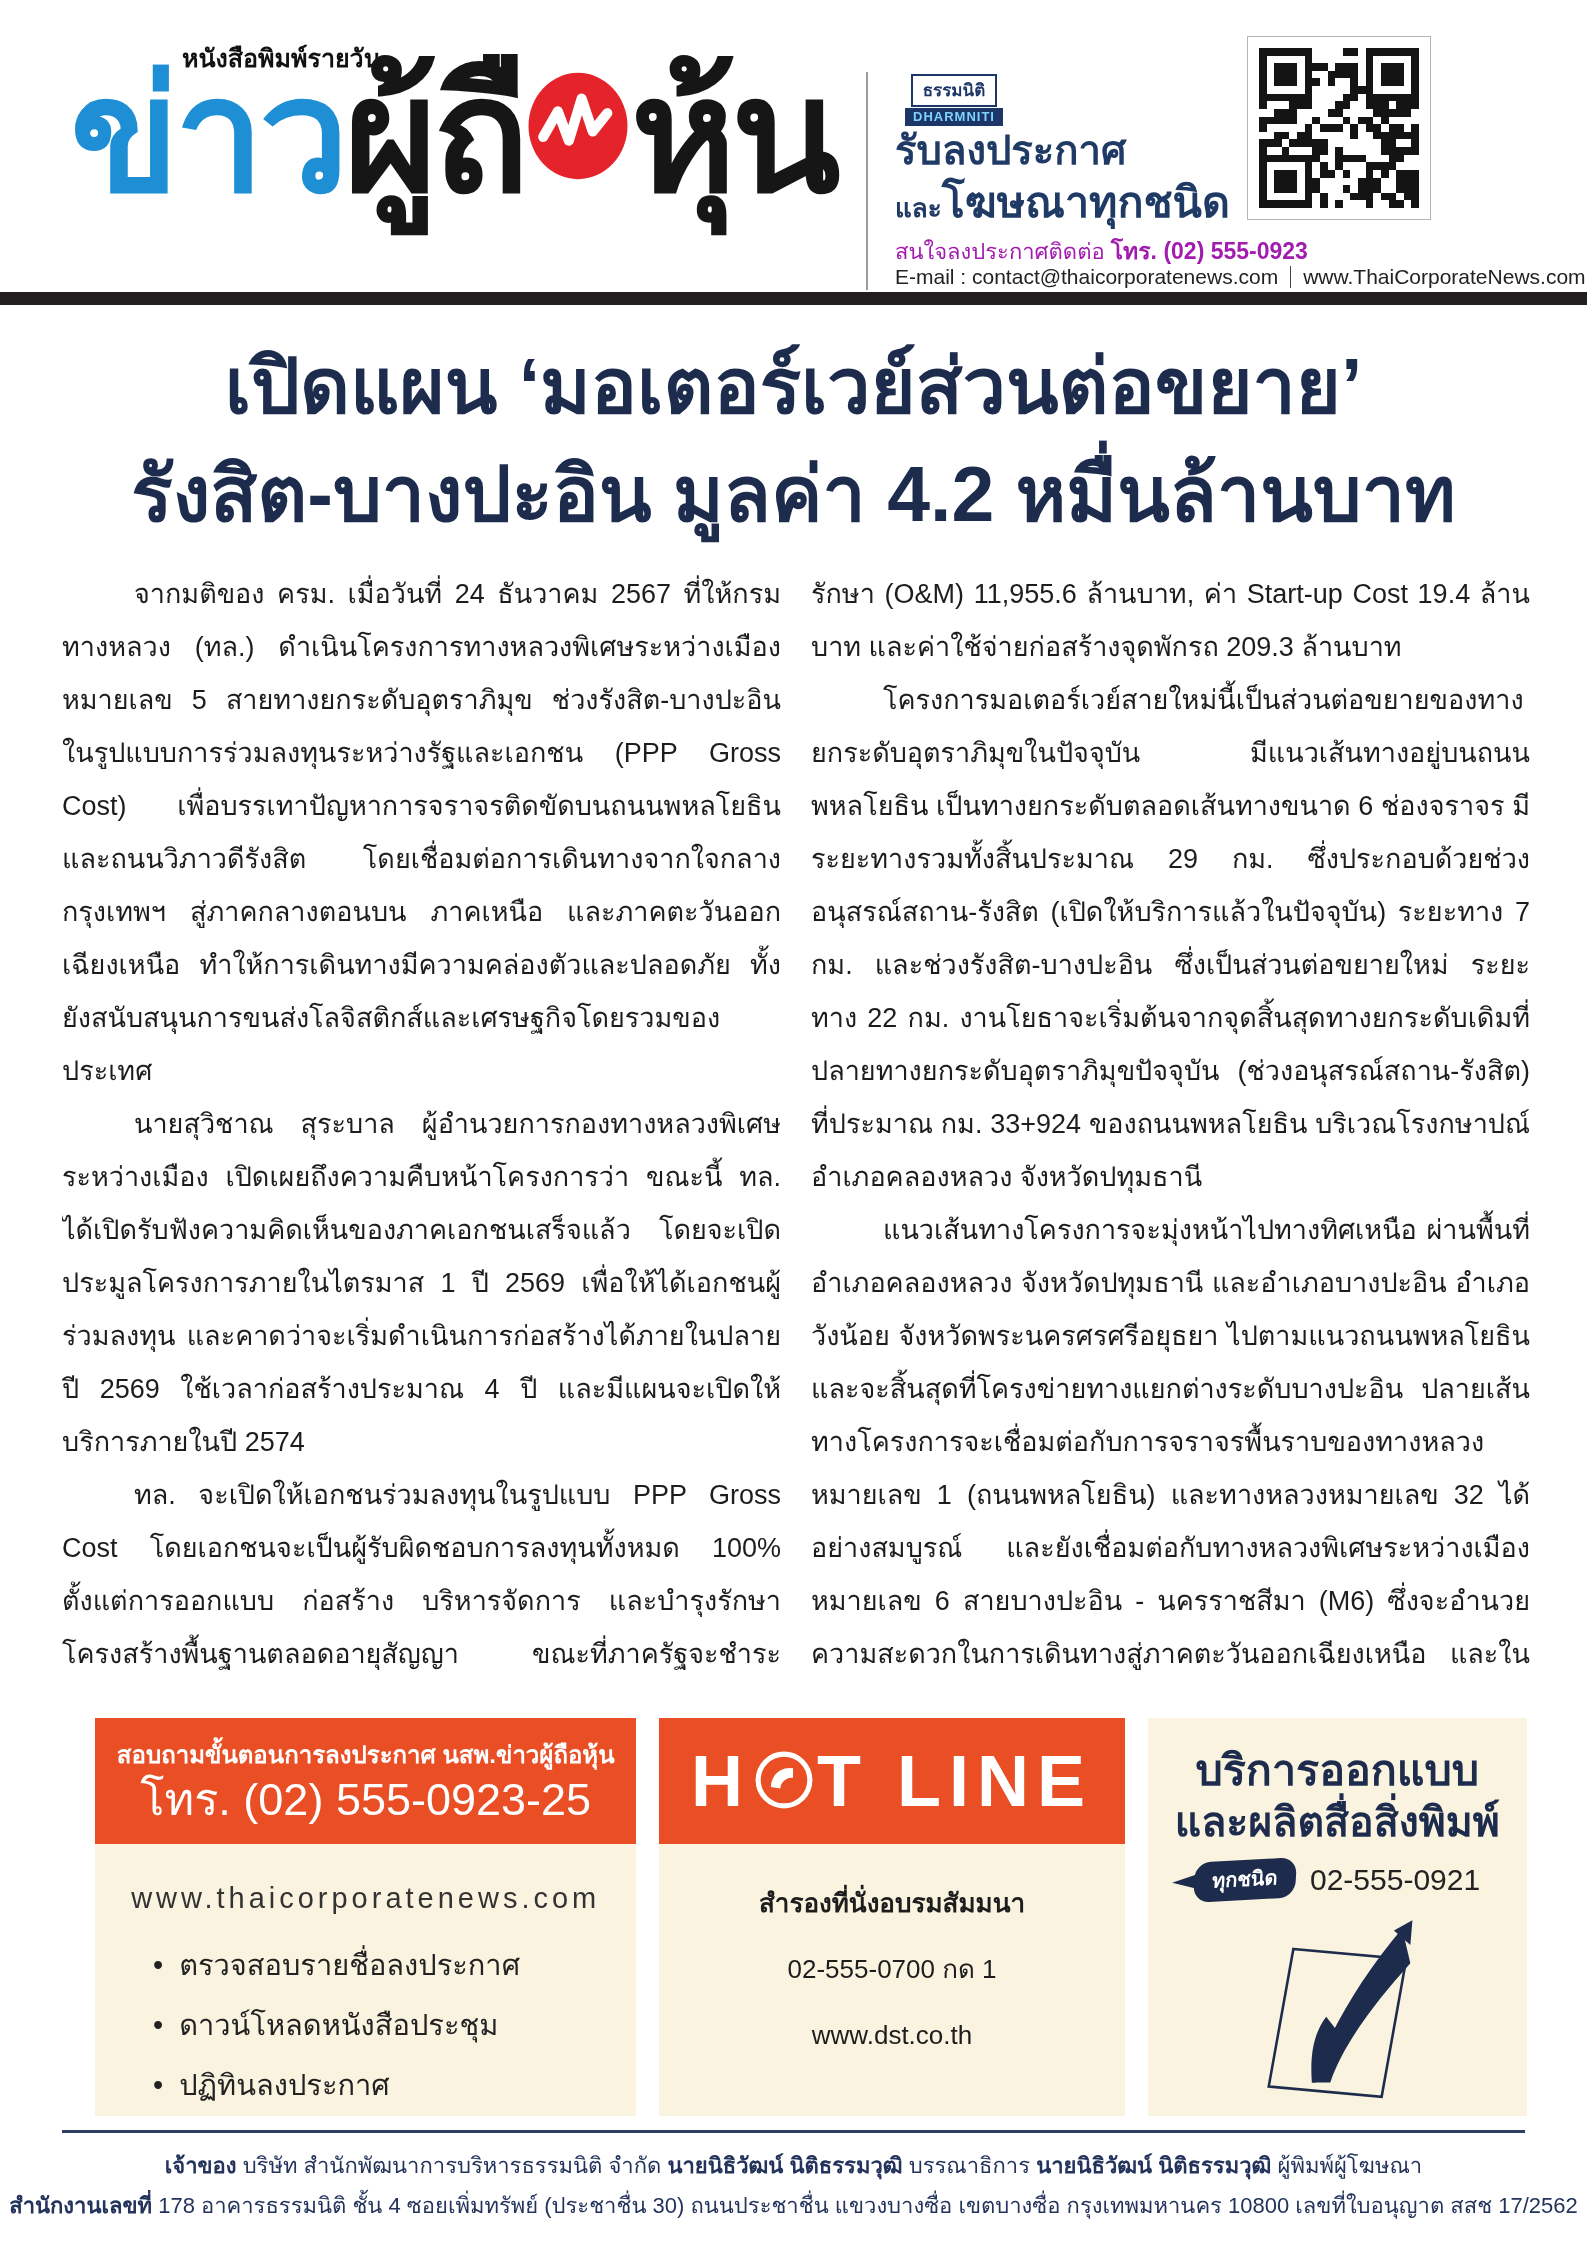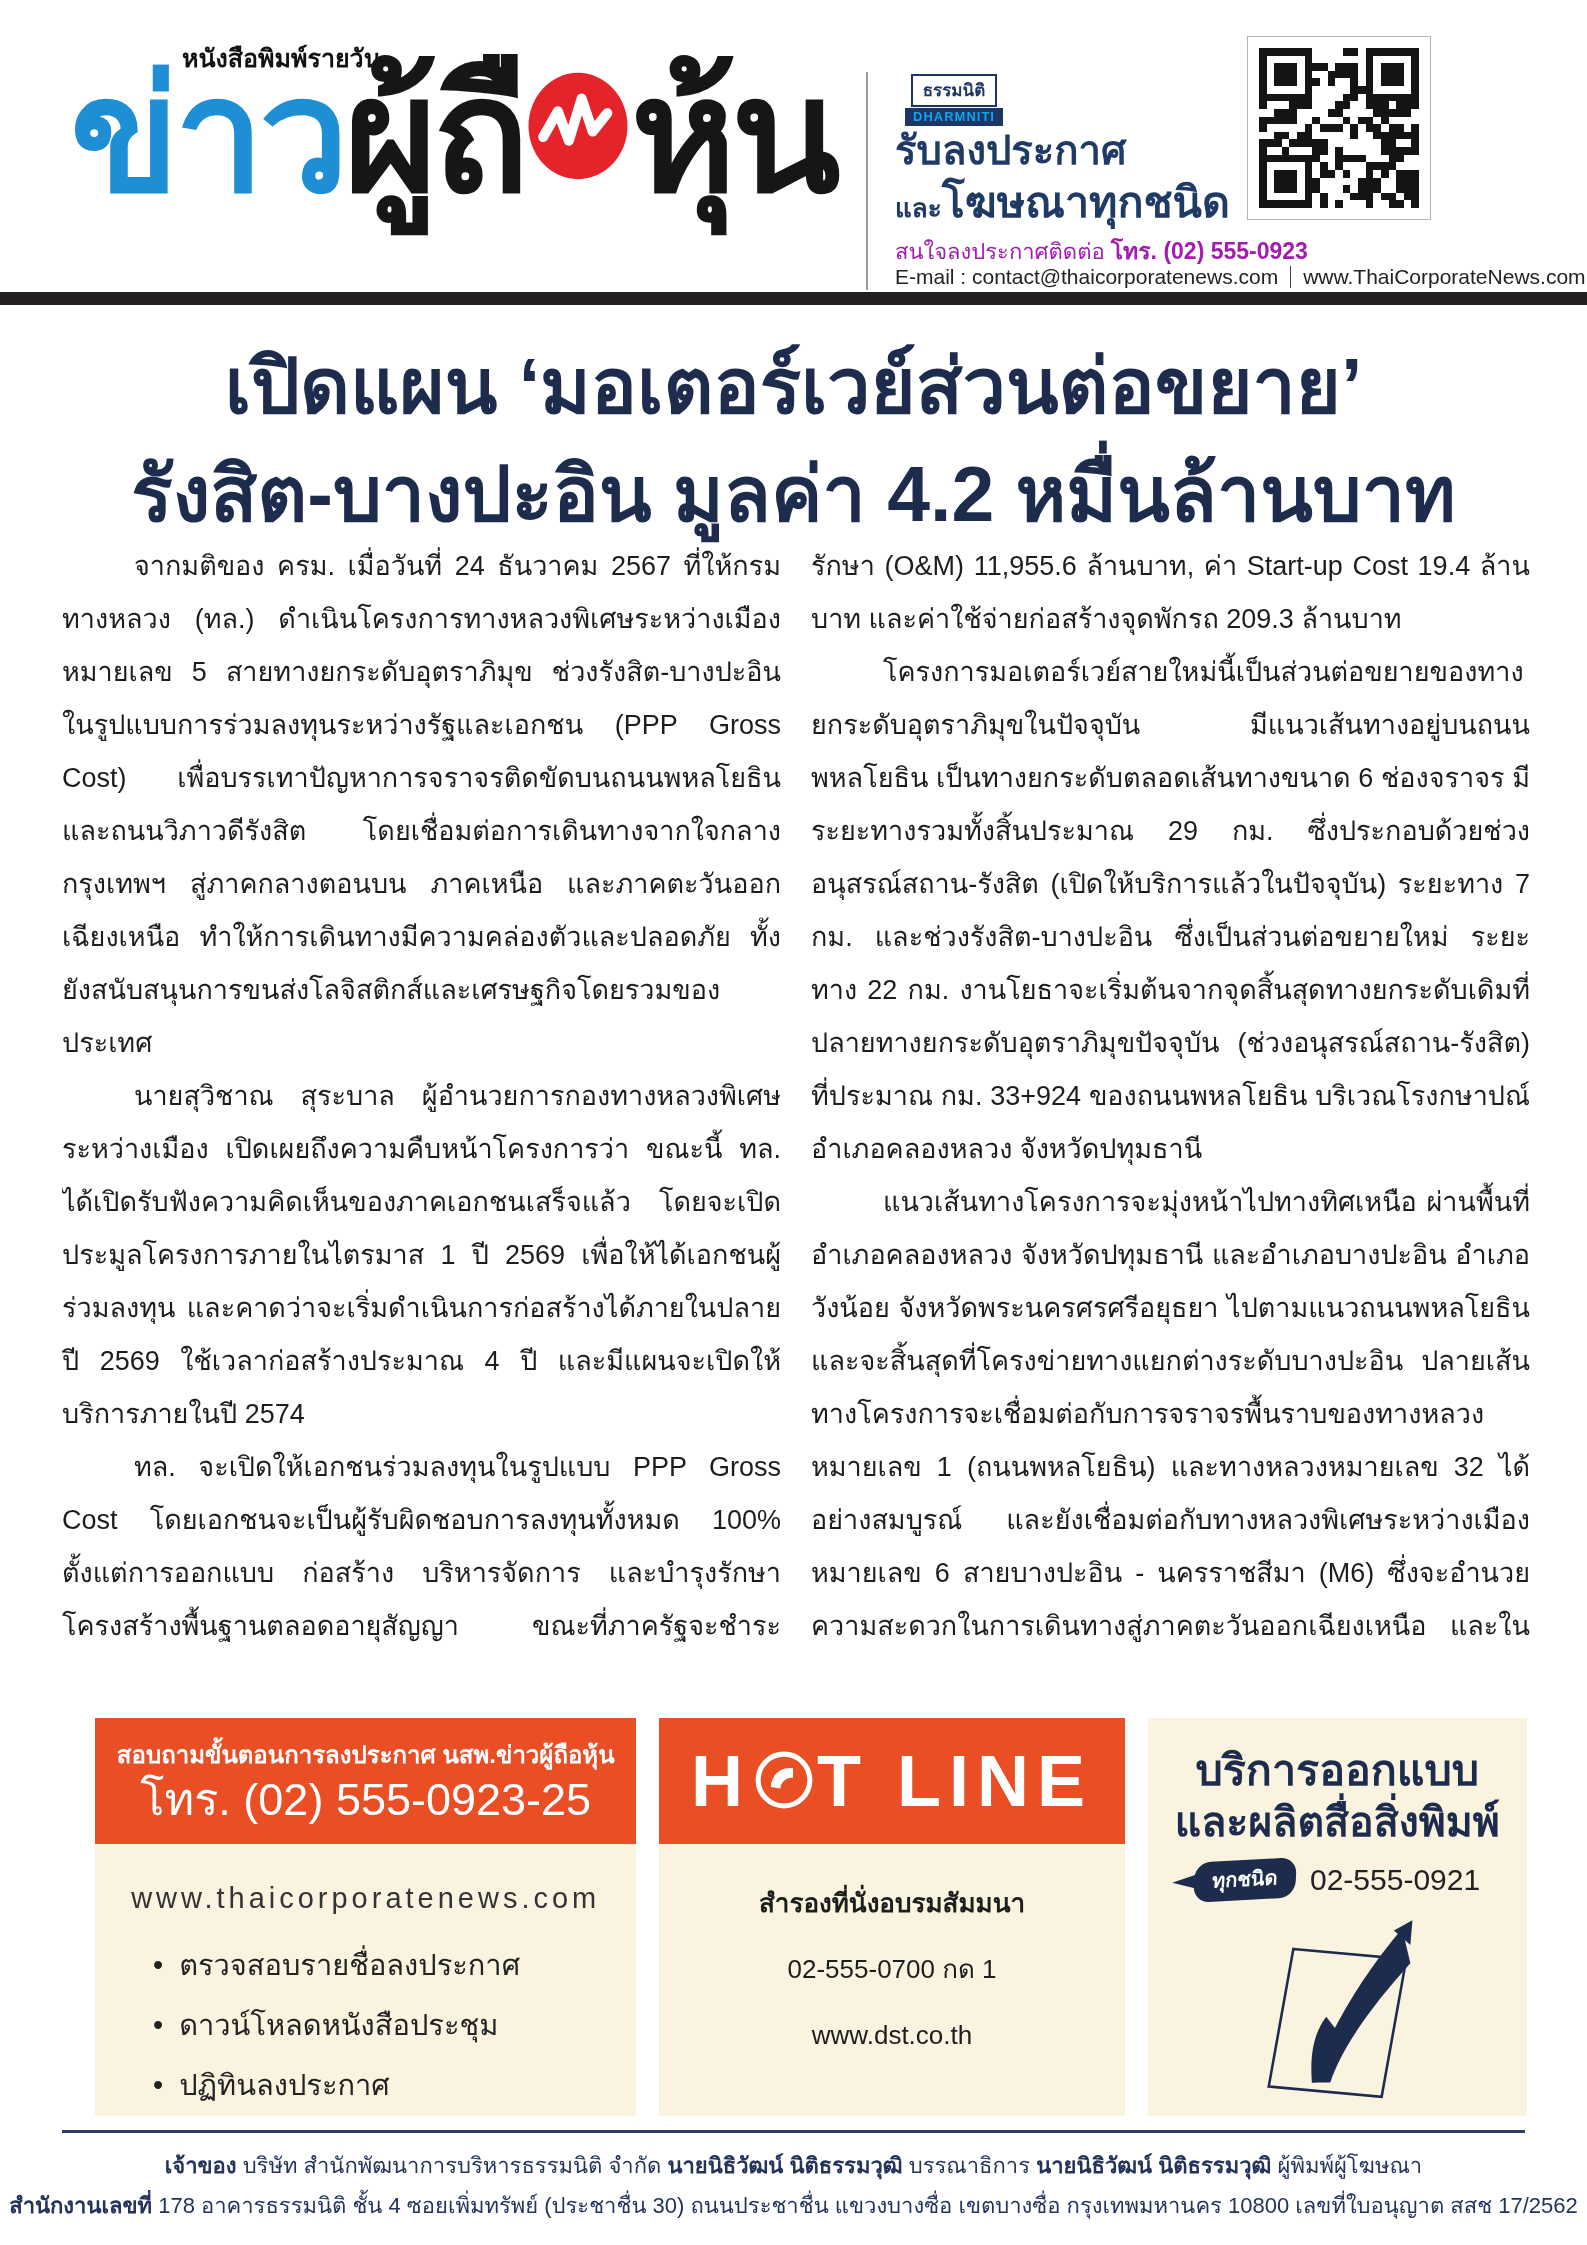--- a/index.html
+++ b/index.html
@@ -12,21 +12,21 @@
         white-space:nowrap;line-height:1.5;}
   .logo .blue{color:#1e8fd5;}
   .logo .black{color:#161616;}
   .logo .circ{display:inline-block;width:110px;height:110px;vertical-align:10px;margin:0 -2px;}
 
   .mast-divider{position:absolute;left:866px;top:72px;width:2px;height:218px;background:#9b9b9b;}
 
   .badge{position:absolute;left:895px;top:74px;width:118px;text-align:center;}
   .badge .thai{border:2px solid #1c3667;color:#1c3667;font-size:17px;font-weight:700;
                padding:0 10px 2px;background:#fff;display:inline-block;}
-  .badge .latin{background:#1c3667;color:#0ea5e9;font-size:13px;font-weight:700;letter-spacing:1px;
+  .badge .latin{background:#1c3667;color:#7dd3fc;font-size:13px;font-weight:700;letter-spacing:1px;
                 padding:1px 8px 2px;display:inline-block;margin-top:-2px;}
 
   .svc1{position:absolute;left:895px;top:118px;font-size:40px;font-weight:800;color:#203a66;}
   .svc2{position:absolute;left:895px;top:168px;color:#203a66;white-space:nowrap;}
   .svc2 .small{font-size:26px;font-weight:700;}
   .svc2 .big{font-size:43px;font-weight:800;}
   .contact-line{position:absolute;left:895px;top:233px;font-size:22px;color:#a21caf;white-space:nowrap;}
   .contact-line b{font-size:23px;}
   .email-line{position:absolute;left:895px;top:265px;font-size:21px;color:#222;white-space:nowrap;}
   .email-line .vbar{display:inline-block;width:1px;height:22px;background:#444;margin:0 12px;vertical-align:-4px;}
@@ -37,21 +37,21 @@
            width:160px;height:160px;}
   .qm{background:#fff;} .qm.on{background:#141414;}
 
   .black-bar{position:absolute;left:0;top:292px;width:1587px;height:13px;background:#231f20;}
 
   
   .headline{position:absolute;left:0;top:332px;width:1587px;text-align:center;color:#1d2b4d;
             font-weight:800;font-size:77px;line-height:108px;}
 
   
-  .article{position:absolute;left:62px;top:540px;width:1468px;height:1118px;display:flex;gap:30px;
+  .article{position:absolute;left:62px;top:568px;width:1468px;height:1118px;display:flex;gap:30px;
            overflow:hidden;}
   .col{flex:1;font-size:27px;line-height:53px;text-align:justify;color:#1d1d1d;}
   .col p{margin:0;text-indent:72px;}
   .col p.noindent{text-indent:0;}
 
   
   .ads{position:absolute;left:95px;top:1718px;width:1432px;height:398px;display:flex;gap:23px;}
   .adbox{height:398px;display:flex;flex-direction:column;}
   .box1{width:568px;} .box2{width:488px;} .box3{width:398px;background:#faf3df;}
   .ad-header{background:#e94e25;color:#fff;height:126px;flex:none;display:flex;flex-direction:column;

